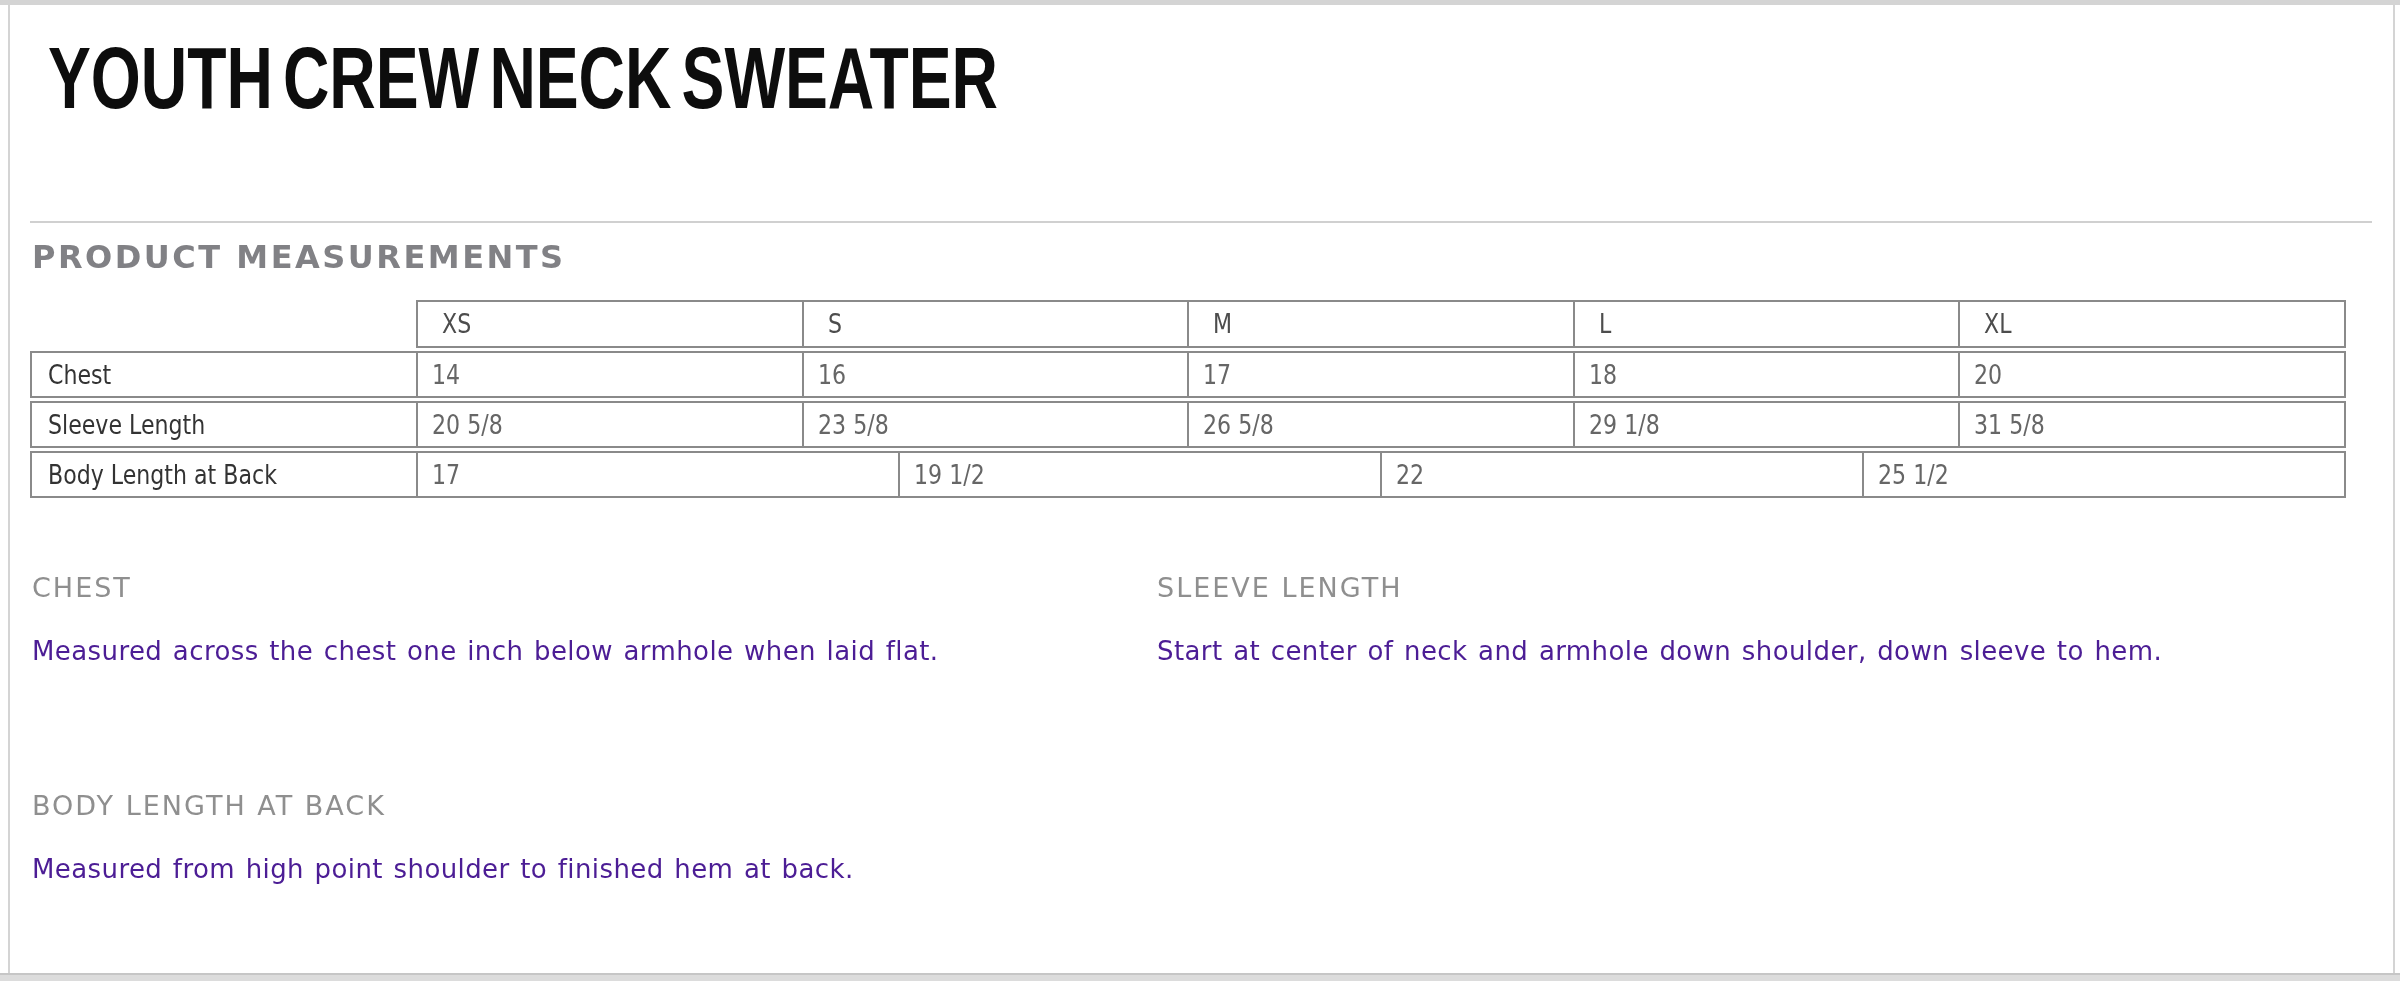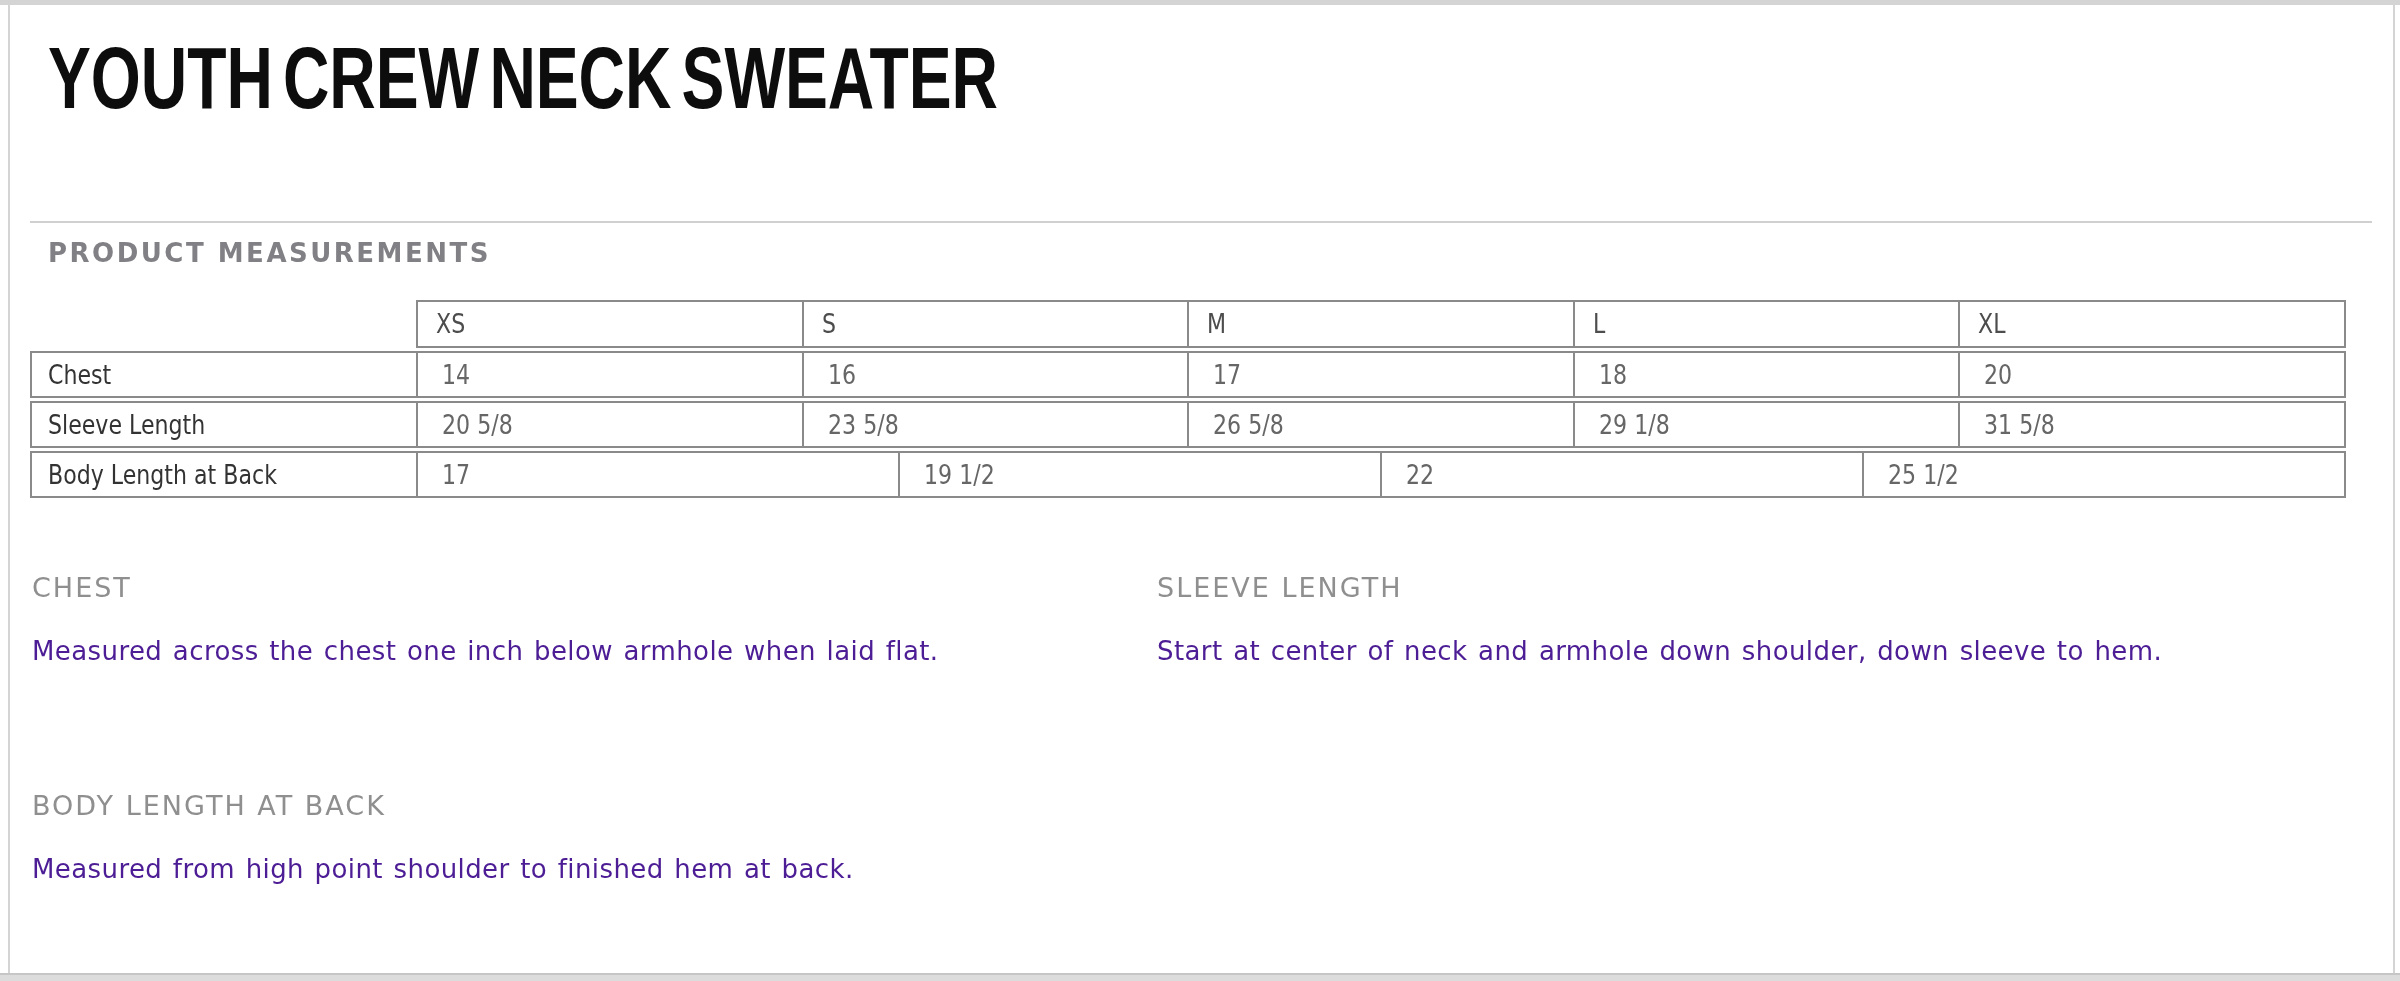--- a/index.html
+++ b/index.html
@@ -19,34 +19,34 @@
     font-weight:700; font-size:88px; line-height:1.05;
     color:#0d0d0d; white-space:nowrap;
     letter-spacing:0px; word-spacing:-0.12em;
     transform:scaleX(0.73); transform-origin:0 0;
   }
 
   .divider { position:absolute; top:221px; left:30px; width:2342px; height:2px; background:#d0d0d0; }
 
   .section-heading {
     position:absolute; top:238px; left:32px;
-    font-weight:700; font-size:26px; letter-spacing:2.5px;
-    color:#818185; white-space:nowrap;margin-left:16px;
+    font-weight:700; font-size:32px; letter-spacing:2.5px;
+    color:#818185; white-space:nowrap;
   }
 
   
   .size-table { position:absolute; top:300px; left:30px; width:2316px; }
   .t-header { display:flex; height:48px; margin-bottom:3px; }
   .t-corner { width:386px; }
   .t-sizes  { width:1930px; border:2px solid #8a8a8a; display:flex; }
   .t-row    { display:flex; width:2316px; height:47px; border:2px solid #8a8a8a; margin-bottom:3px; background:#fff; }
-  .t-cell   { flex:1 1 0; display:flex; align-items:center; padding-left:18px; overflow:hidden; }
+  .t-cell   { flex:1 1 0; display:flex; align-items:center; padding-left:24px; overflow:hidden; }
   .t-cell + .t-cell { border-left:2px solid #8a8a8a; }
   .t-label  { flex:0 0 384px; display:flex; align-items:center; padding-left:16px; }
-  .t-vals   { flex:1 1 0; display:flex; align-items:center; padding-left:24px; border-left:2px solid #8a8a8a; }
+  .t-vals   { flex:1 1 0; display:flex; align-items:center; padding-left:14px; border-left:2px solid #8a8a8a; }
 
   .cx { display:inline-block; transform:scaleX(0.85); transform-origin:0 50%; white-space:nowrap; }
   .t-sizes .cx  { font-size:26px; color:#4d4d4d; }
   .t-label .cx  { font-size:26px; color:#333333; }
   .t-vals  .cx  { font-size:26px; color:#666666; }
 
   
   .def { position:absolute; }
   .def-heading {
     font-size:27px; color:#8f8f8f; letter-spacing:2px; white-space:nowrap;

